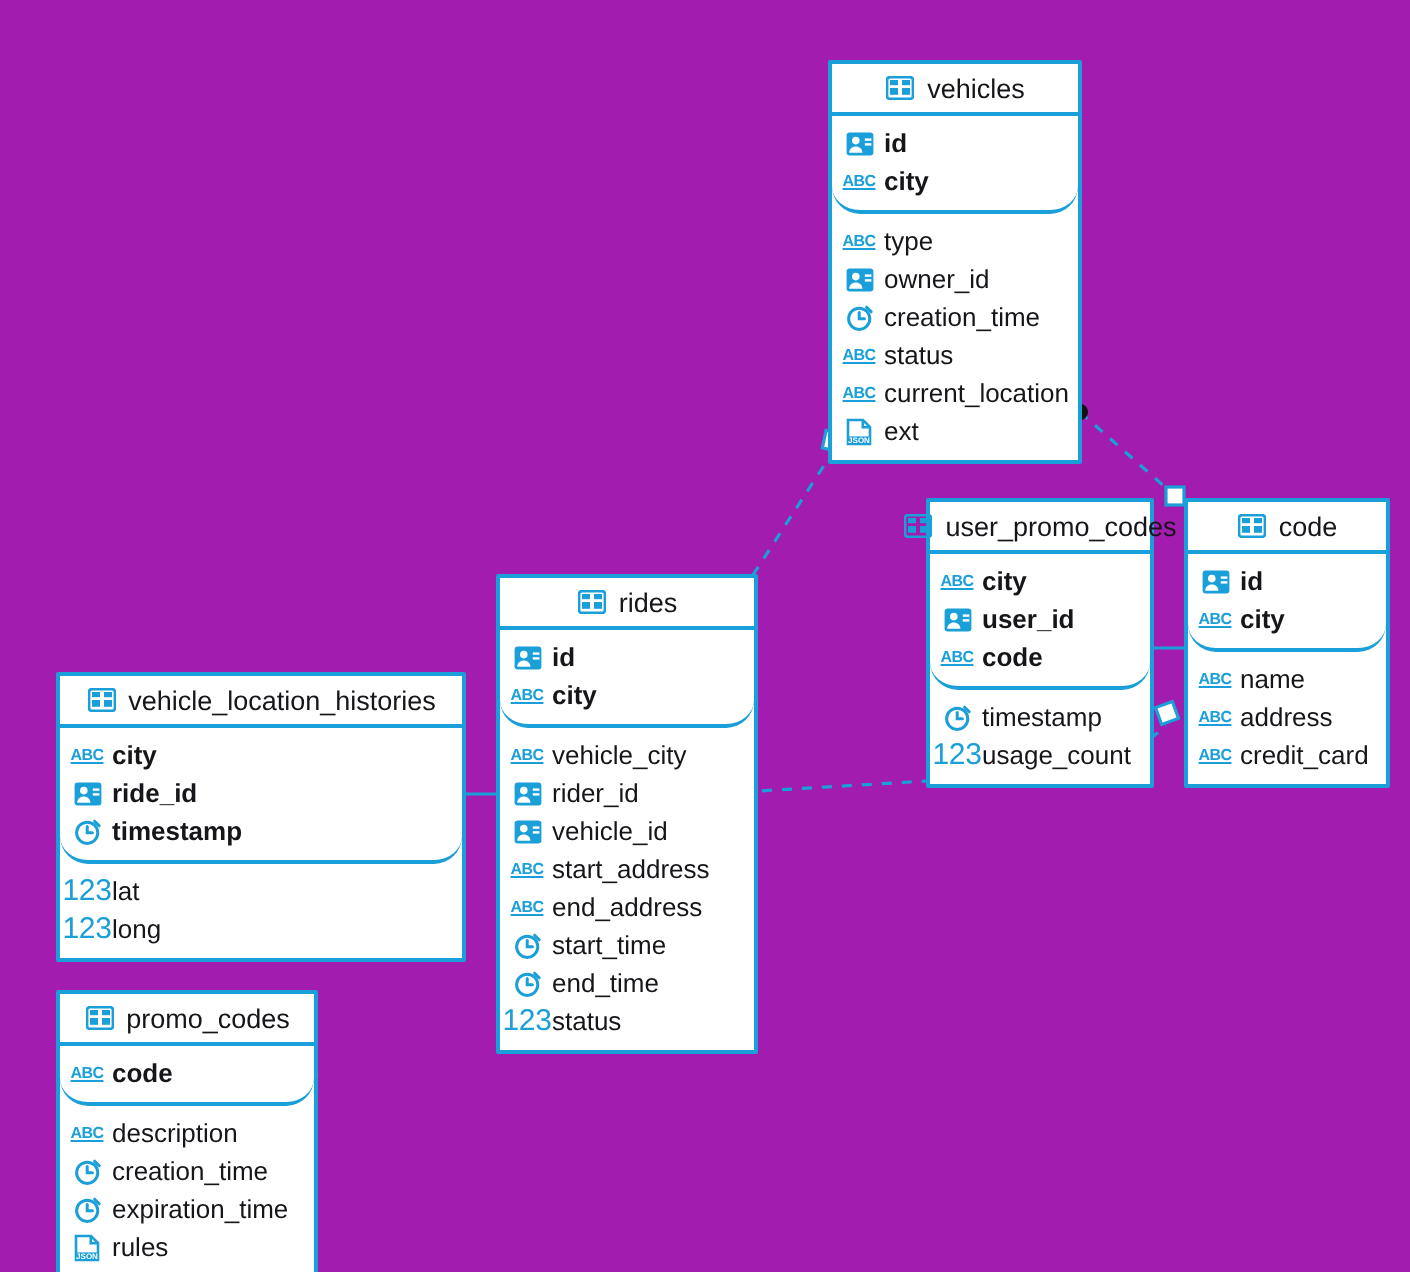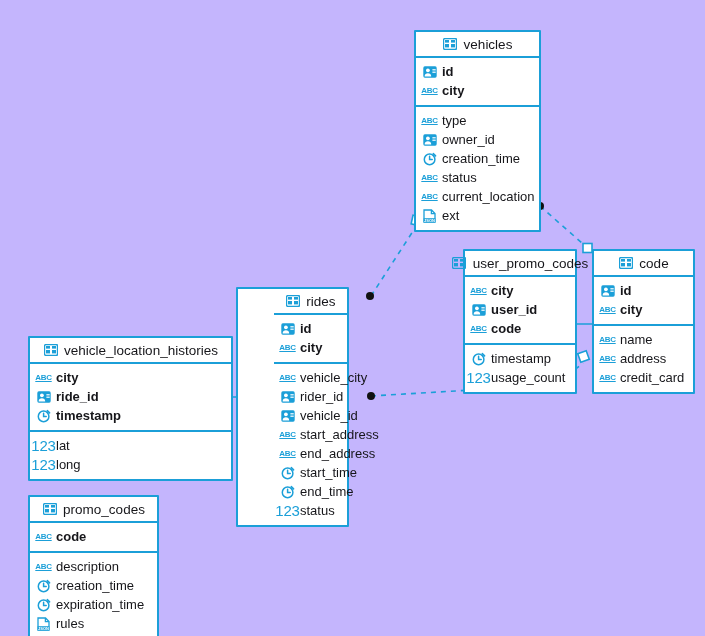--- a/index.html
+++ b/index.html
@@ -7,21 +7,21 @@
     padding: 0;
     background: #ffffff;
   }
   body {
     font-family: "Liberation Sans", sans-serif;
   }
   #canvas {
     position: relative;
     width: 705px;
     height: 636px;
-    background: #c4b5fd;
+    background: #a21caf;
     overflow: hidden;
   }
   #edge-layer {
     position: absolute;
     left: 0;
     top: 0;
     width: 705px;
     height: 636px;
     pointer-events: none;
   }
@@ -45,20 +45,21 @@
     padding: 0 6px;
     background: #ffffff;
   }
   .tbl-title .t-text {
     font-size: 13.5px;
     color: #16161a;
     white-space: nowrap;
   }
   .tbl-section {
     padding: 4px 0 5px 0;
+    border-radius: 14px;
   }
   .tbl-section.pk {
     border-bottom: 2px solid #1b9fd8;
   }
   .col-row {
     display: flex;
     align-items: center;
     gap: 5px;
     height: 19px;
     padding: 0 6px;
@@ -328,21 +329,21 @@
             <span class="col-name">address</span>
           </div>
           <div class="col-row">
             <span class="icn">
               <span class="icn-abc">ABC</span>
             </span>
             <span class="col-name">credit_card</span>
           </div>
         </div>
       </div>
-      <div class="table-node" style="left: 236px; top: 287px; width: 113px; padding-left: 36px;">
+      <div class="table-node" style="left: 248px; top: 287px; width: 131px;">
         <div class="tbl-title">
           <span class="icn">
             <svg width="14" height="12" viewBox="0 0 14 12">
               <rect x="0.5" y="0.5" width="13" height="11" rx="1.5" fill="none" stroke="#1b9fd8" stroke-width="1.4"></rect>
               <rect x="2" y="2" width="4" height="2.6" fill="#1b9fd8"></rect>
               <rect x="8" y="2" width="4" height="2.6" fill="#1b9fd8"></rect>
               <rect x="2" y="6" width="4" height="3.4" fill="#1b9fd8"></rect>
               <rect x="8" y="6" width="4" height="3.4" fill="#1b9fd8"></rect>
             </svg>
           </span>

